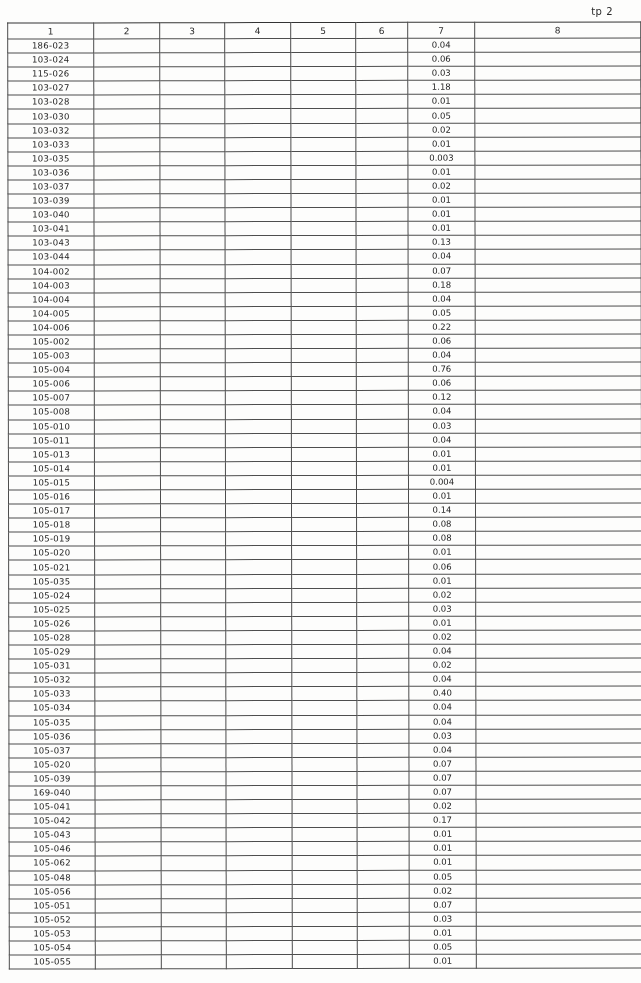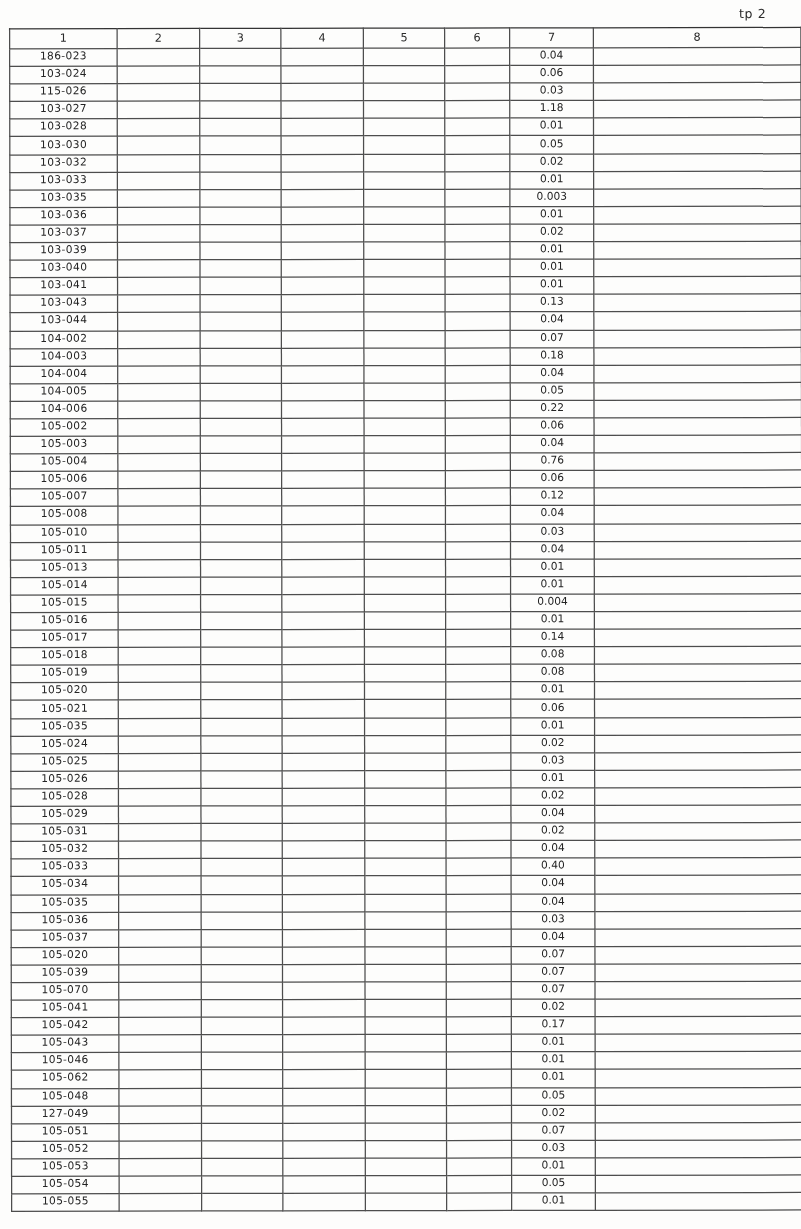--- a/index.html
+++ b/index.html
@@ -621,21 +621,21 @@
           <td class="id-cell">105-039</td>
           <td></td>
           <td></td>
           <td></td>
           <td></td>
           <td></td>
           <td class="value-cell">0.07</td>
           <td></td>
         </tr>
         <tr>
-          <td class="id-cell">105-070</td>
+          <td class="id-cell">169-040</td>
           <td></td>
           <td></td>
           <td></td>
           <td></td>
           <td></td>
           <td class="value-cell">0.07</td>
           <td></td>
         </tr>
         <tr>
           <td class="id-cell">105-041</td>
@@ -691,21 +691,21 @@
           <td class="id-cell">105-048</td>
           <td></td>
           <td></td>
           <td></td>
           <td></td>
           <td></td>
           <td class="value-cell">0.05</td>
           <td></td>
         </tr>
         <tr>
-          <td class="id-cell">127-049</td>
+          <td class="id-cell">105-056</td>
           <td></td>
           <td></td>
           <td></td>
           <td></td>
           <td></td>
           <td class="value-cell">0.02</td>
           <td></td>
         </tr>
         <tr>
           <td class="id-cell">105-051</td>

